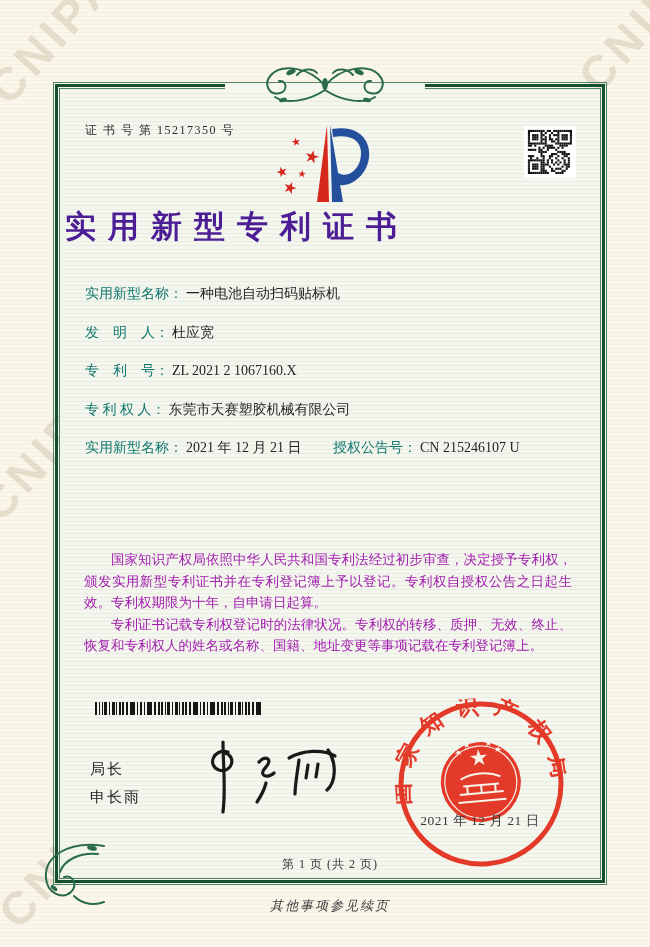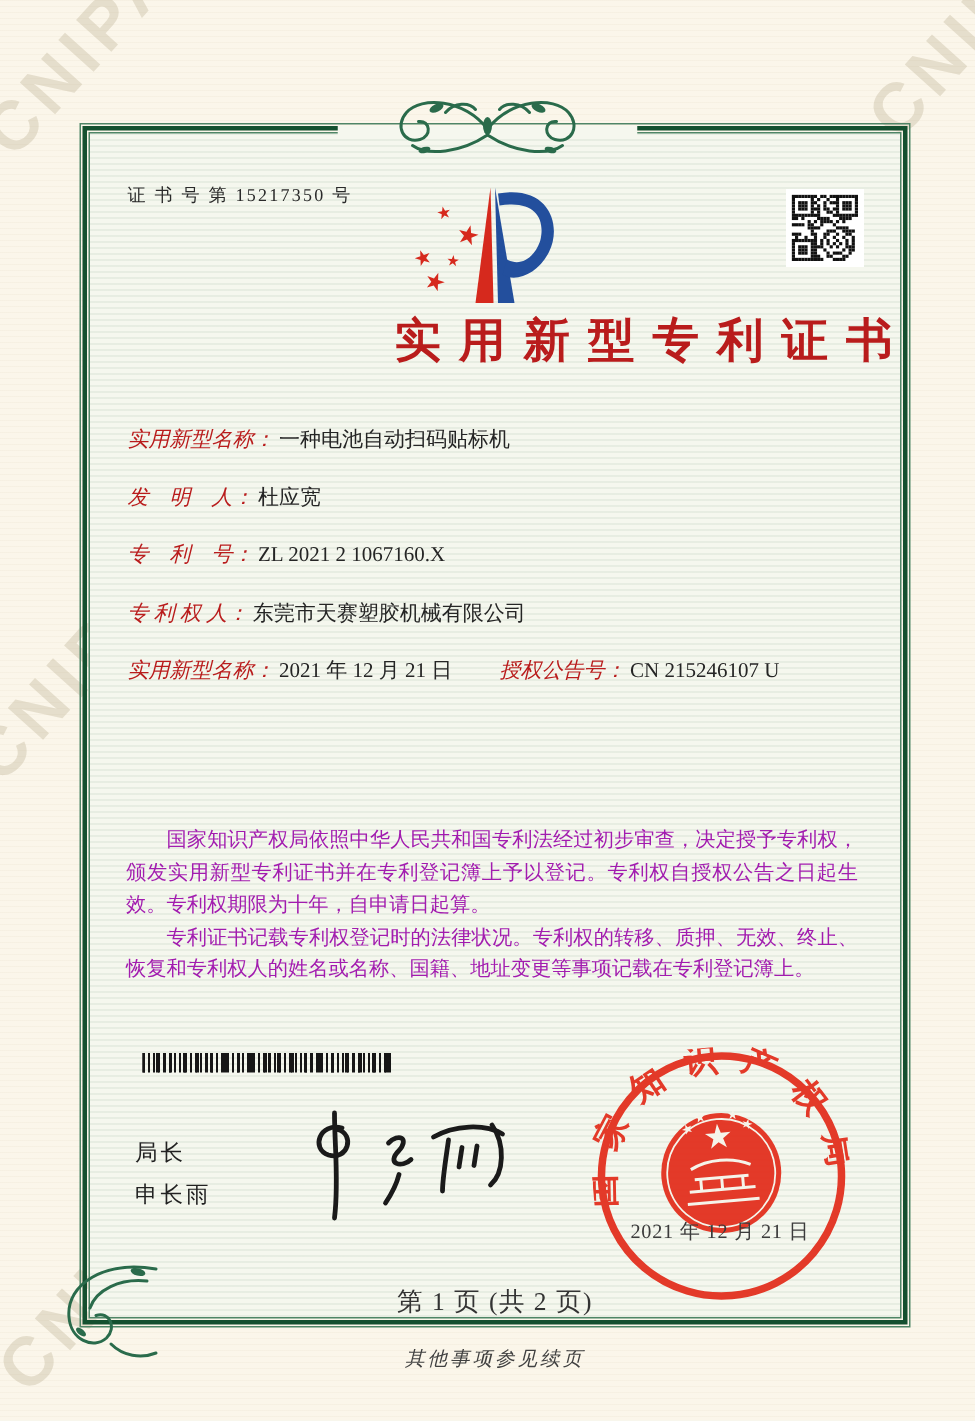--- a/index.html
+++ b/index.html
@@ -36,28 +36,28 @@
   .ornament-top{ position:absolute; left:225px; top:60px; width:200px; height:52px; }
   .ornament-corner{ position:absolute; left:34px; top:838px; width:78px; height:72px; }
 
   .cert-no{
     position:absolute; left:85px; top:122px; font-size:12px; letter-spacing:1.5px; color:#2a2a2a;
   }
   .logo{ position:absolute; left:263px; top:122px; width:114px; height:84px; }
   .qr{ position:absolute; left:524px; top:126px; width:52px; height:52px; }
 
   .title{
-    position:absolute; left:53px; top:206px; width:554px; text-align:right;
-    font-size:31px; font-weight:700; letter-spacing:12px; padding-left:12px; color:#b91c1c;
+    position:absolute; left:53px; top:206px; width:554px; text-align:left;
+    font-size:31px; font-weight:700; letter-spacing:12px; padding-left:12px; color:#4c1d95;
   }
 
   .fields{ position:absolute; left:85px; top:286px; width:500px;
     display:flex; flex-direction:column; gap:22.5px; }
   .field-row{ font-size:14px; color:#252525; line-height:16px; white-space:nowrap; }
-  .flabel{ color:#b91c1c;font-style:italic; }
+  .flabel{ color:#0f766e; }
   .fvalue{ margin-left:3px; }
   .fpair1{ display:inline-block; width:248px; }
 
   .paras{ position:absolute; left:84px; top:549px; width:488px; font-size:13.5px;
     line-height:21.5px; color:#a21caf; }
   .paras p{ text-indent:2em; text-align:justify; }
 
   .barcode{
     position:absolute; left:95px; top:702px; width:166px; height:13px;
     background-image:
@@ -71,21 +71,21 @@
   .signature{ position:absolute; left:195px; top:736px; width:165px; height:85px; }
 
   .seal{ position:absolute; left:395px; top:698px; width:172px; height:172px;
     transform:rotate(-5deg); opacity:0.95; }
   .seal-date{
     position:absolute; left:400px; top:812px; width:160px; text-align:center;
     font-size:13.5px; color:#3b3b3b; letter-spacing:0.5px; white-space:nowrap;
   }
 
   .page-num{ position:absolute; left:53px; top:856px; width:554px; text-align:center;
-    font-size:17px; color:#333; letter-spacing:1px; }
+    font-size:12px; color:#333; letter-spacing:1px; }
   .footer-note{ position:absolute; left:53px; top:897px; width:554px; text-align:center;
     font-size:13px; color:#404040; letter-spacing:2px; font-style:italic; }
 </style>
 </head>
 <body>
 
 <svg width="0" height="0" style="position:absolute">
   <defs>
     <path id="star5" d="M0,-1 L0.2245,-0.309 L0.9511,-0.309 L0.3633,0.118 L0.5878,0.809 L0,0.382 L-0.5878,0.809 L-0.3633,0.118 L-0.9511,-0.309 L-0.2245,-0.309 Z"></path>
   </defs>

